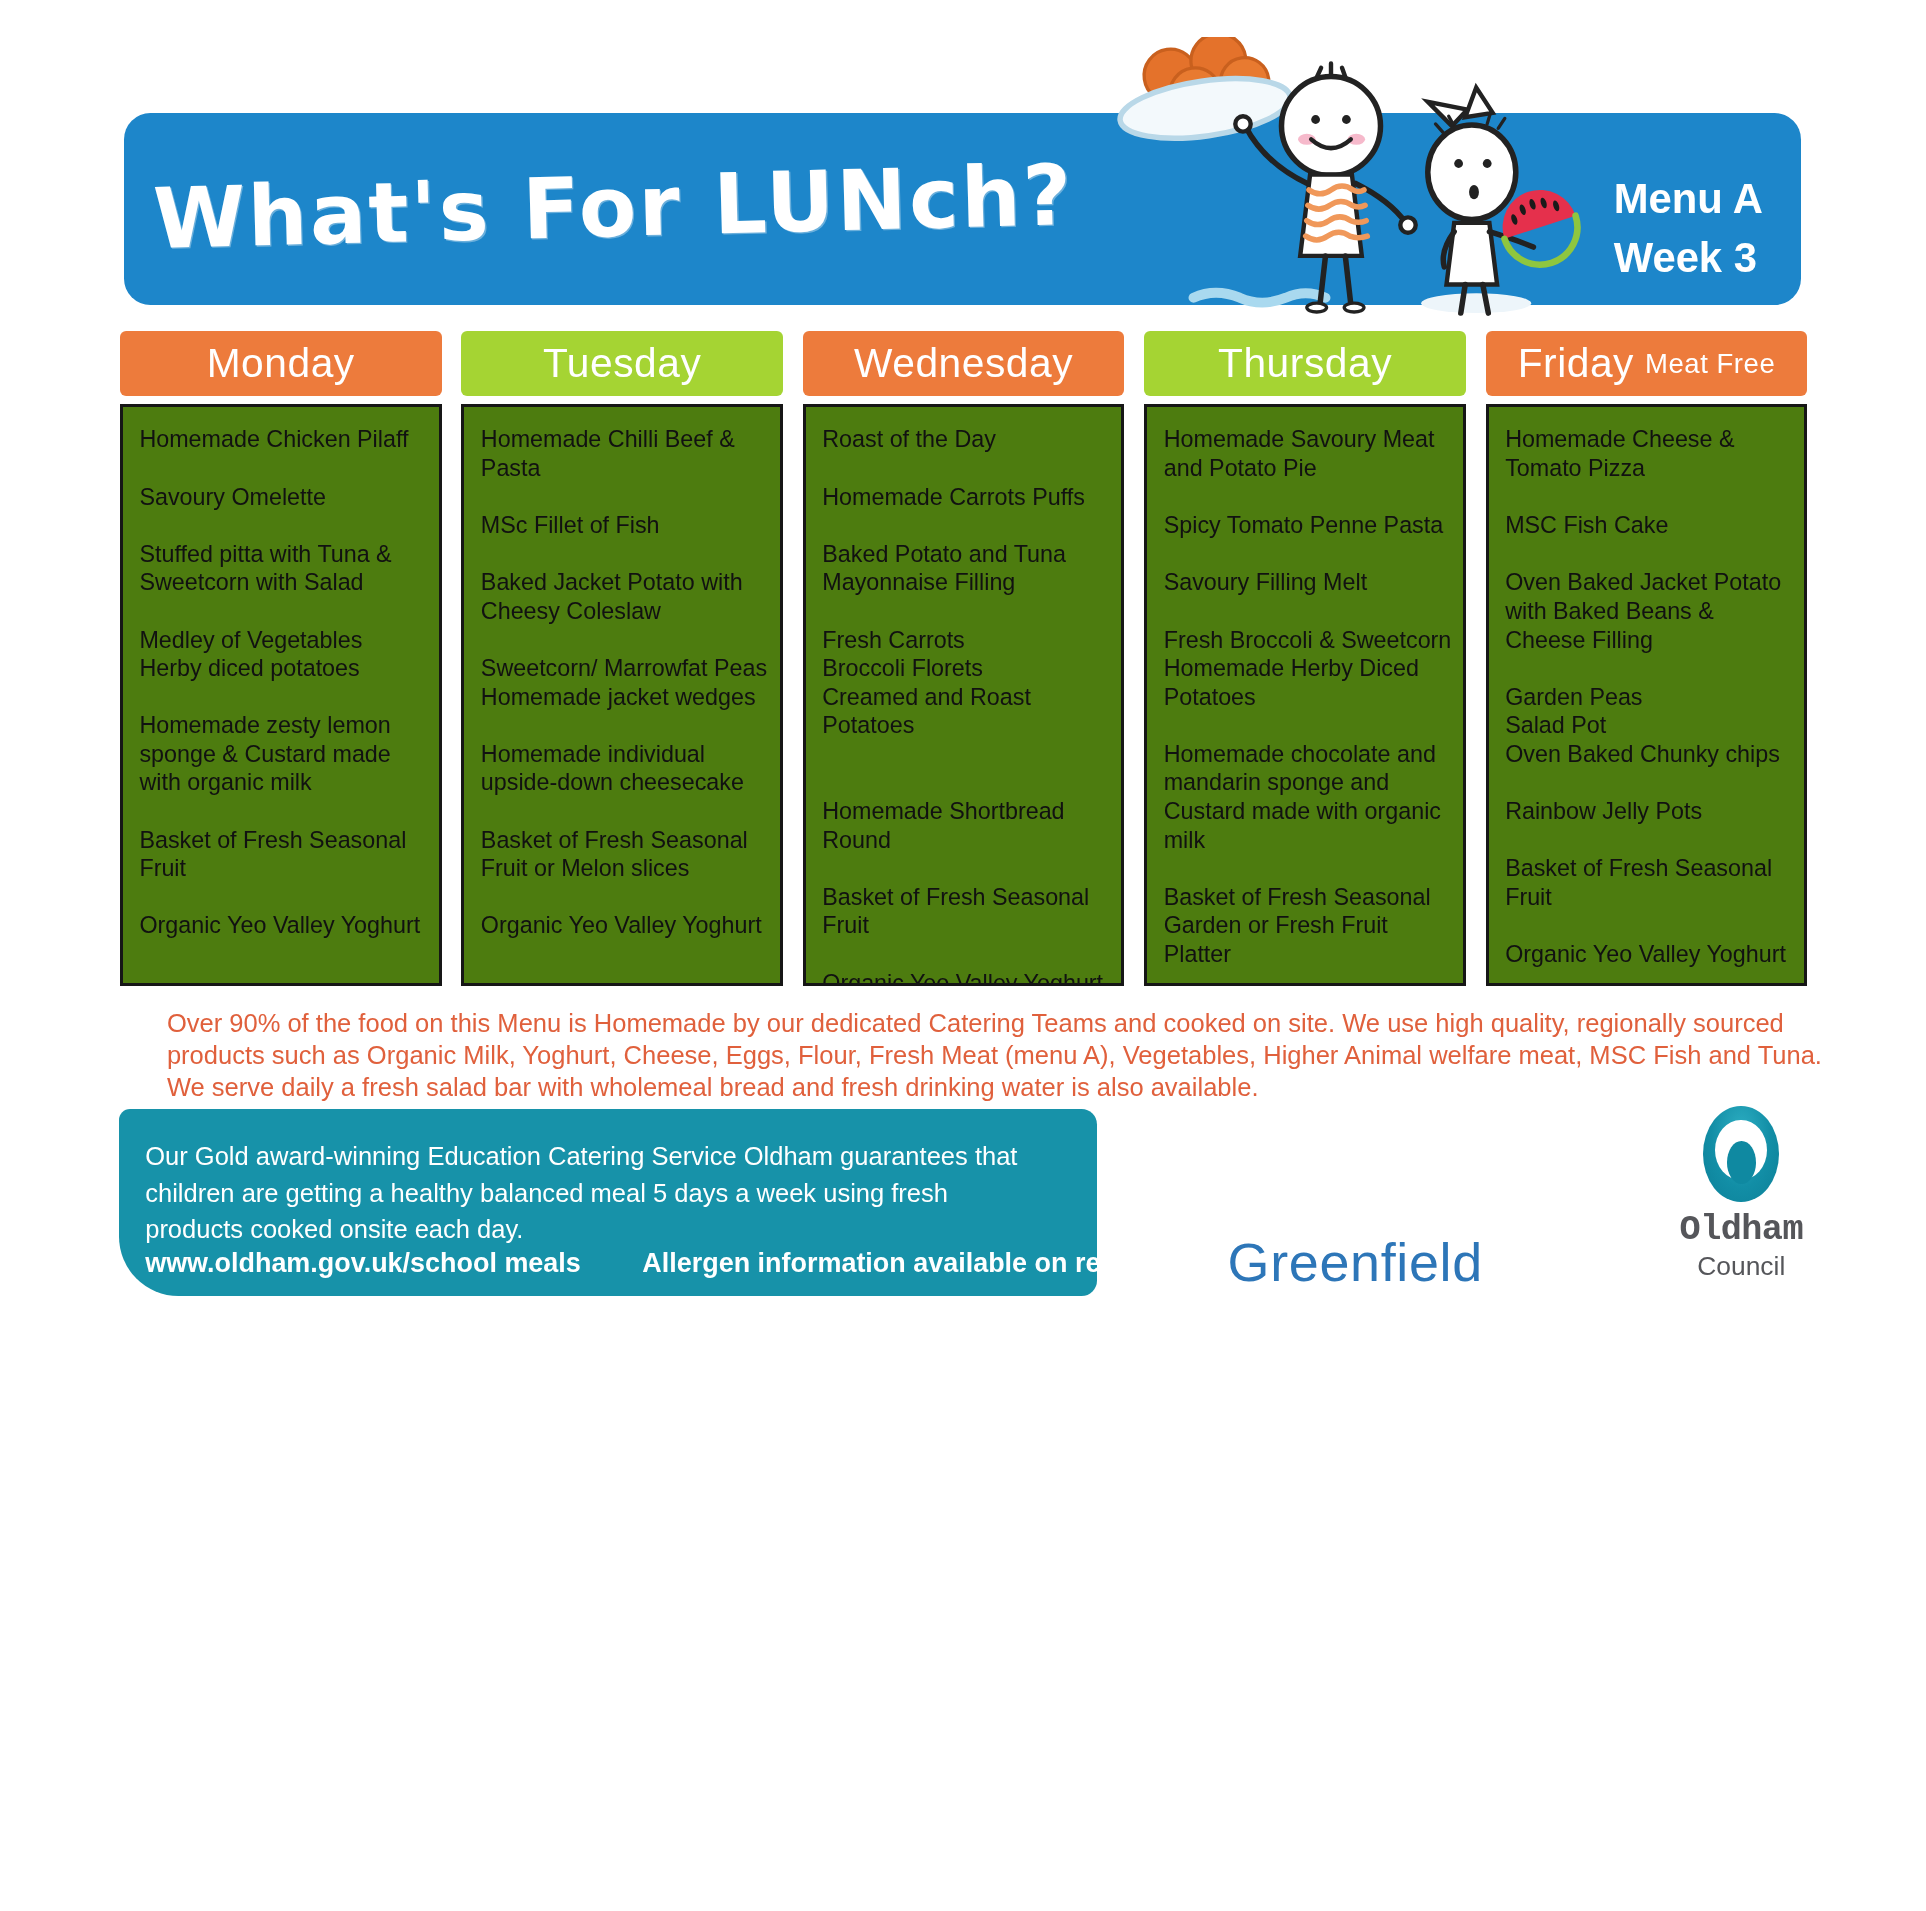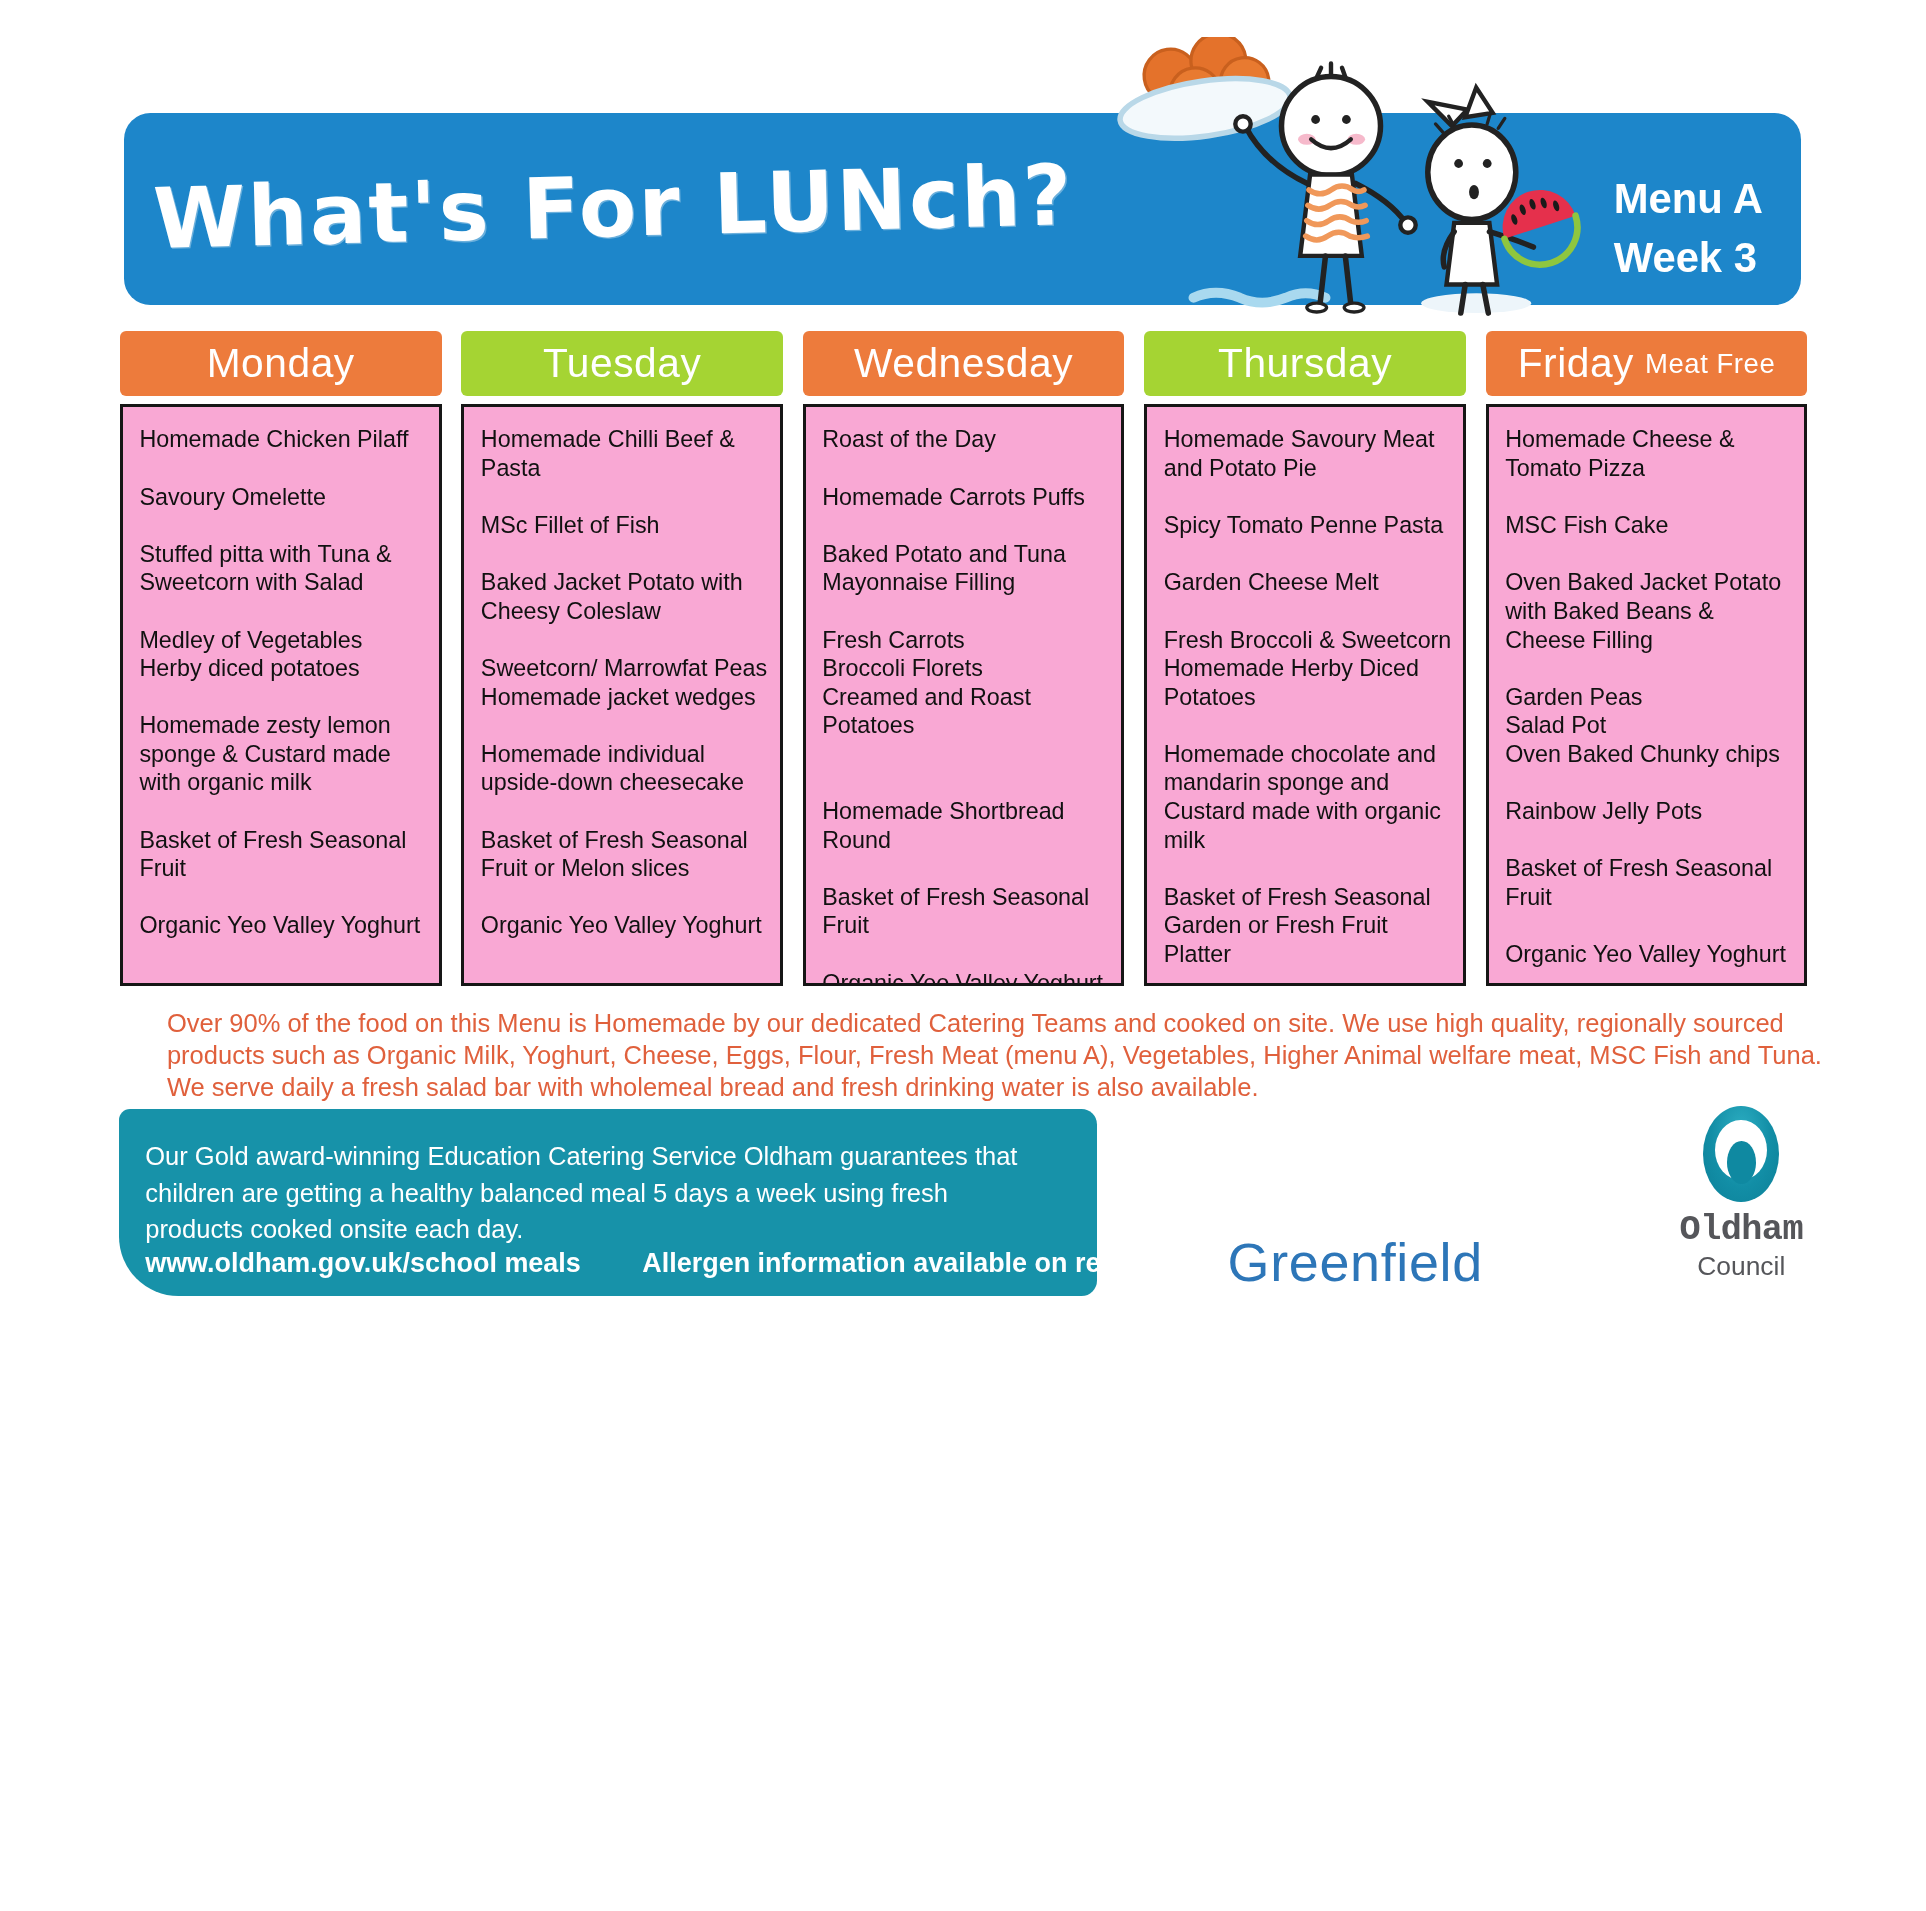--- a/index.html
+++ b/index.html
@@ -46,21 +46,21 @@
   .day-header{
     height:5.9rem;border-radius:0.55rem;color:#fff;
     display:flex;align-items:center;justify-content:center;
     font-size:3.7rem;font-weight:400;letter-spacing:0.05rem;
   }
   .day-header.orange{background:var(--orange);}
   .day-header.green{background:var(--green);}
   .day-suffix{font-size:2.5rem;margin-left:1rem;}
   .day-suffix:empty{display:none;}
   .day-box{
-    margin-top:0.7rem;height:52.9rem;background:#f9a8d4;
+    margin-top:0.7rem;height:52.9rem;background:#4d7c0f;
     border:0.28rem solid #161616;
     padding:1.7rem 1rem 0 1.5rem;
     font-size:2.12rem;line-height:2.6rem;color:#111;
     overflow:hidden;
   }
   .menu-item{white-space:pre-line;margin:0 0 2.6rem 0;}
   .menu-item.extra-gap{margin-top:5.2rem;}
 
   
   .footnote{
@@ -220,21 +220,21 @@
   </div>
 
   <div class="day-col">
     <div class="day-header green">
       <span class="day-name">Thursday</span>
 
     </div>
     <div class="day-box">
         <div class="menu-item">Homemade Savoury Meat and Potato Pie</div>
         <div class="menu-item">Spicy Tomato Penne Pasta</div>
-        <div class="menu-item">Garden Cheese Melt</div>
+        <div class="menu-item">Savoury Filling Melt</div>
         <div class="menu-item">Fresh Broccoli &amp; Sweetcorn
 Homemade Herby Diced Potatoes</div>
         <div class="menu-item">Homemade chocolate and mandarin sponge and Custard made with organic milk</div>
         <div class="menu-item">Basket of Fresh Seasonal Garden or Fresh Fruit Platter</div>
         <div class="menu-item">Organic Yeo Valley Yoghurt</div>
       </div>
   </div>
 
   <div class="day-col">
     <div class="day-header orange">

